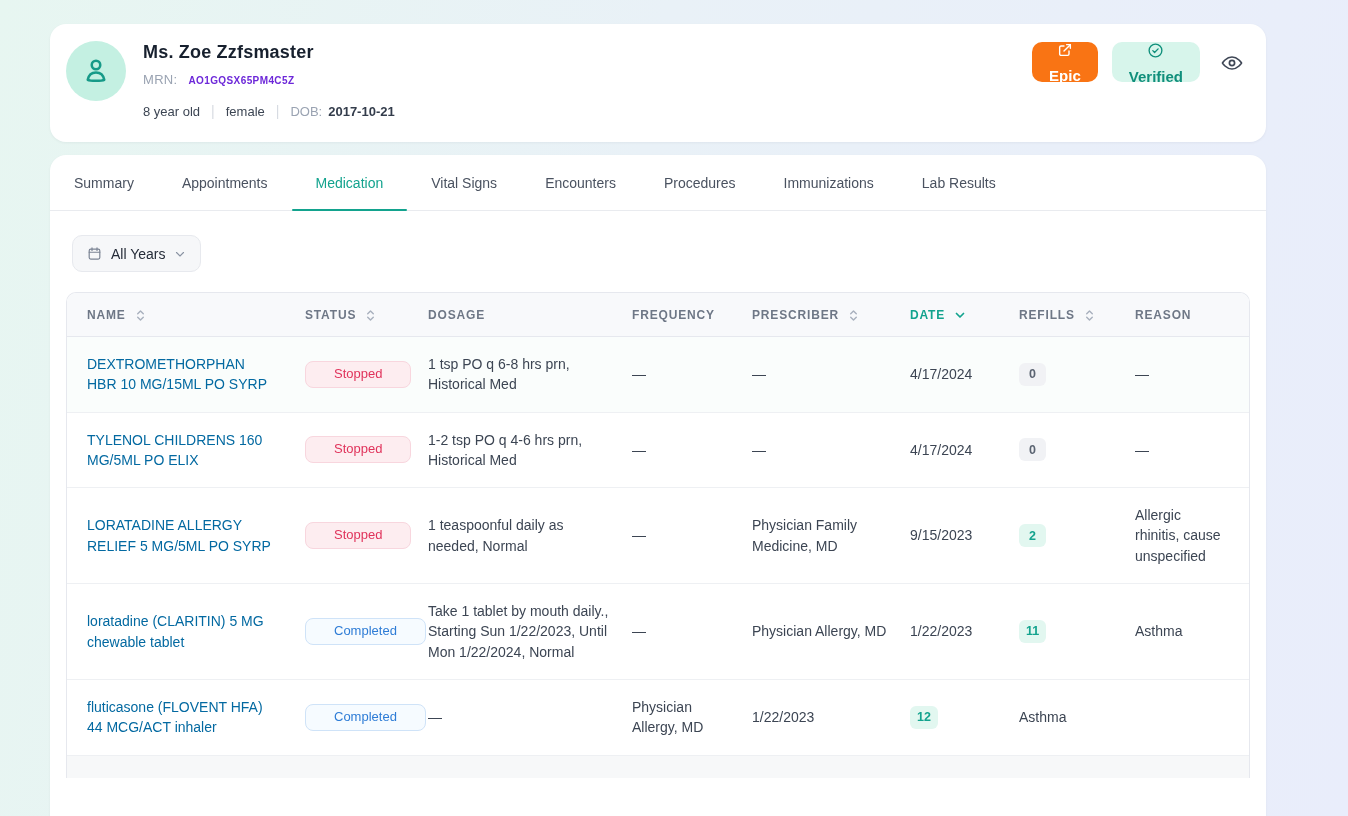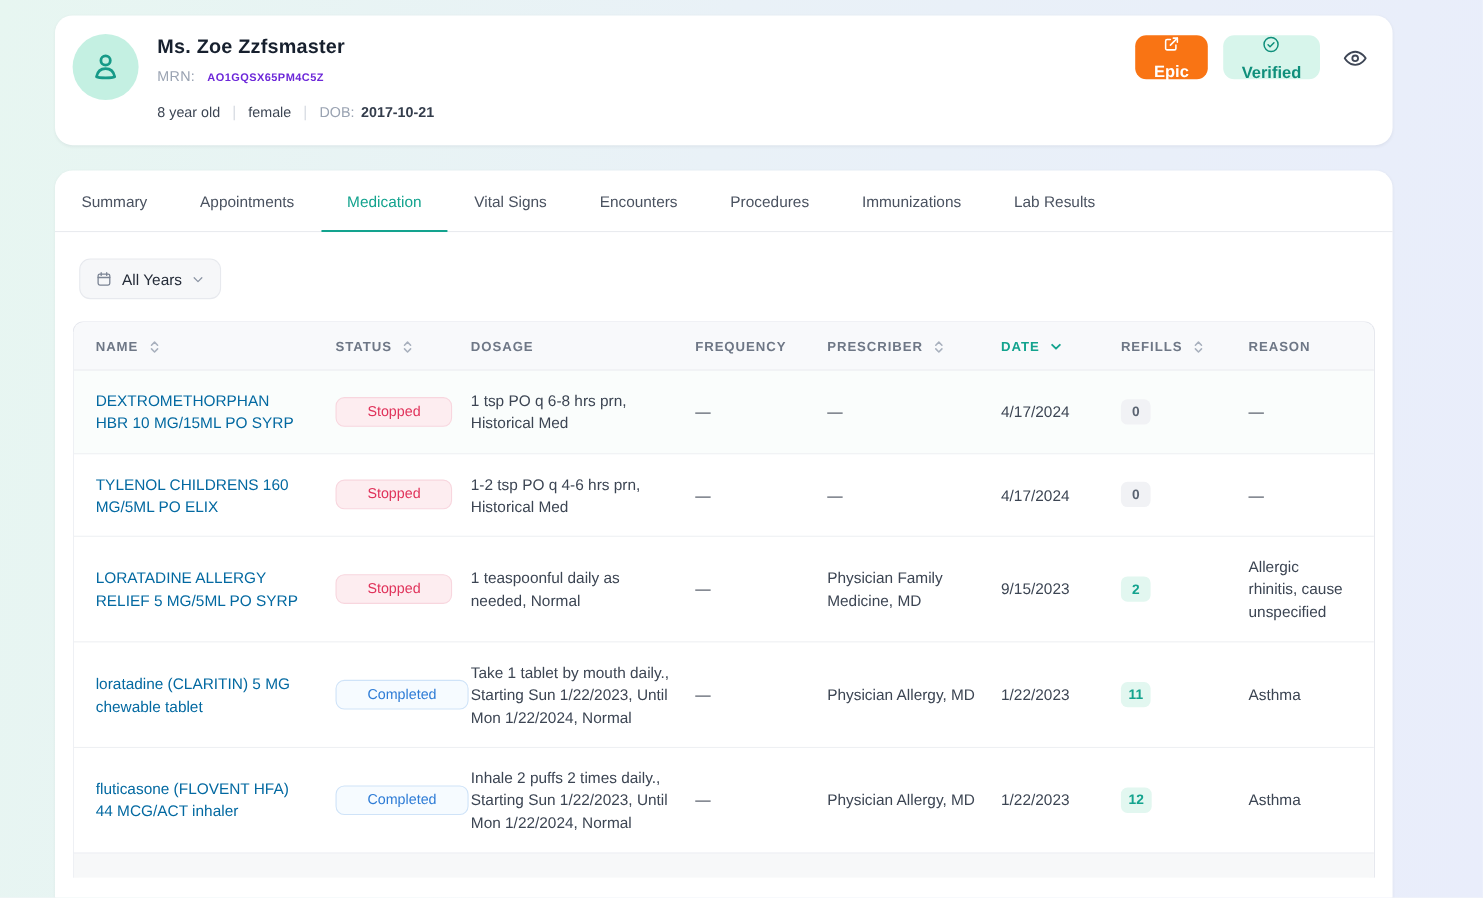--- a/index.html
+++ b/index.html
@@ -10,21 +10,21 @@
     color: #252d3a;
     position: relative;
   }
   .card {
     position: absolute;
     background: #fff;
     border-radius: 16px;
     box-shadow: 0 1px 3px rgba(16,24,40,.05);
   }
   
-  .patient-card { left: 50px; top: 14px; width: 1216px; height: 118px; display: flex; padding: 16px; }
+  .patient-card { left: 50px; top: 24px; width: 1216px; height: 118px; display: flex; padding: 16px; }
   .avatar {
     width: 60px; height: 60px; border-radius: 50%;
     background: var(--avatar-bg); flex: 0 0 60px;
     display: flex; align-items: center; justify-content: center; margin-top: 1px;
   }
   .patient-info { margin-left: 17px; padding-top: 2px; }
   .patient-name { font-size: 18px; font-weight: 700; color: #17202e; letter-spacing: .2px; }
   .mrn-row { margin-top: 9px; font-size: 13px; display: flex; align-items: baseline; }
   .label-muted { color: #9aa3b2; letter-spacing: .3px; }
   .mrn-value { margin-left: 11px; font-size: 10px; font-weight: 700; color: #6d28d9; letter-spacing: .4px; }
@@ -332,21 +332,20 @@
       <span class="pill accent">11</span>
     </div>
     <div class="td">Asthma</div>
   </div>
 
   <div class="tr row plain">
     <div class="td name">fluticasone (FLOVENT HFA) 44 MCG/ACT inhaler</div>
     <div class="td">
       <span class="badge completed">Completed</span>
     </div>
-    <div class="td">Inhale 2 puffs 2 times daily., Starting Sun 1/22/2023, Until Mon 1/22/2024, Normal</div>
     <div class="td">—</div>
     <div class="td">Physician Allergy, MD</div>
     <div class="td">1/22/2023</div>
     <div class="td">
       <span class="pill accent">12</span>
     </div>
     <div class="td">Asthma</div>
   </div>
 </div>
     <div class="table-footer"></div>

